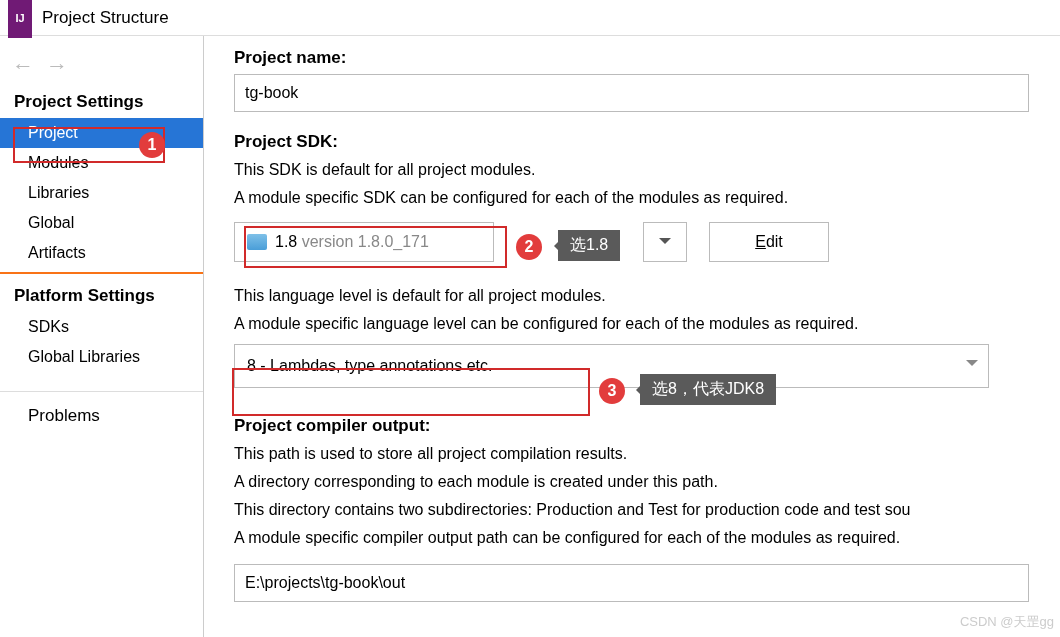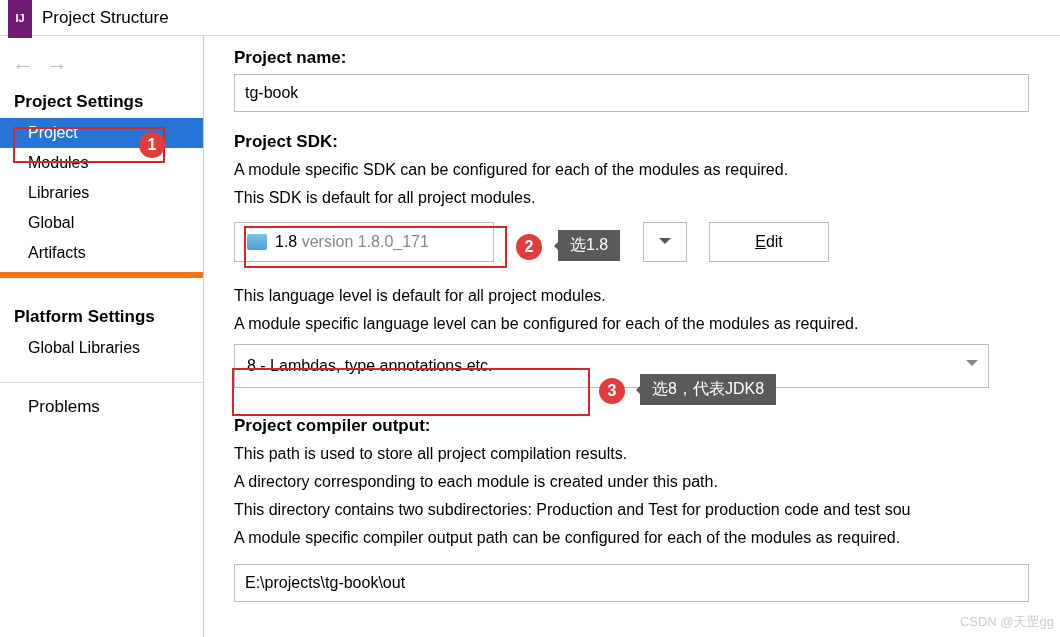--- a/index.html
+++ b/index.html
@@ -4,21 +4,21 @@
 <style>
 * { box-sizing: border-box; margin: 0; padding: 0; }
 body { font-family: "Segoe UI", Arial, sans-serif; font-size: 15px; color: #000; background: #fff; width: 1060px; height: 637px; overflow: hidden; position: relative; }
 .title-bar { display: flex; align-items: center; height: 36px; padding: 0 8px; border-bottom: 1px solid #ddd; }
 .app-icon { width: 24px; height: 40px; background: #701a75; display: flex; align-items: center; justify-content: center; color: #fff; font-weight: bold; font-size: 11px; border-radius: 0; margin-right: 10px; }
 .title-bar span.title { font-size: 17px; }
 .main { display: flex; height: calc(100% - 36px); }
 .sidebar { width: 204px; border-right: 1px solid #ccc; padding-top: 6px; display: flex; flex-direction: column; }
 .nav-arrows { display: flex; gap: 12px; padding: 8px 12px; color: #bbb; font-size: 22px; }
 .section-header { font-weight: bold; font-size: 17px; padding: 8px 14px 6px; }
-.section-header.platform { border-top: 6px solid #f97316; margin-top: 4px; padding-top: 29px; }
+.section-header.platform { border-top: 2px solid #f97316; margin-top: 4px; padding-top: 12px; }
 .section-header.problems-sep { border-top: 1px solid #ddd; margin-top: 19px; padding-top: 14px; font-weight: normal; padding-left: 28px; }
 .side-item { padding: 6px 14px 6px 28px; font-size: 16px; cursor: pointer; }
 .side-item.selected { background: #2675d6; color: #fff; position: relative; }
 .callout-box { border: 2px solid #d12a2a; position: absolute; }
 .callout-badge { position: absolute; width: 26px; height: 26px; border-radius: 50%; background: #e23c3c; color: #fff; display: flex; align-items: center; justify-content: center; font-weight: bold; font-size: 16px; z-index: 5; }
 .callout-tooltip { position: absolute; background: #5a5a5a; color: #fff; padding: 5px 12px; font-size: 16px; z-index: 4; }
 .callout-tooltip::before { content: ""; position: absolute; left: -10px; top: 50%; transform: translateY(-50%); border: 6px solid transparent; border-right-color: #5a5a5a; }
 .content { flex: 1; padding: 12px 0 0 30px; overflow: hidden; }
 .field-label { font-weight: bold; font-size: 17px; margin-bottom: 6px; }
 .input-text { width: 795px; height: 38px; border: 1px solid #bbb; padding: 0 10px; font-size: 16px; margin-bottom: 20px; }
@@ -50,31 +50,32 @@
       <span>←</span>
       <span>→</span>
     </div>
     <div class="section-header">Project Settings</div>
     <div class="side-item selected">Project</div>
     <div class="side-item">Modules</div>
     <div class="side-item">Libraries</div>
     <div class="side-item">Global</div>
     <div class="side-item">Artifacts</div>
     <div class="section-header platform">Platform Settings</div>
+    <div class="side-item">SDKs</div>
     <div class="side-item">Global Libraries</div>
     <div class="section-header problems-sep">Problems</div>
   </div>
 
   <div class="content">
     <div class="field-label">Project name:</div>
     <input class="input-text" value="tg-book" style="">
 
     <div class="field-label">Project SDK:</div>
+    <div class="desc">This SDK is default for all project modules.</div>
     <div class="desc">A module specific SDK can be configured for each of the modules as required.</div>
-    <div class="desc">This SDK is default for all project modules.</div>
 
     <div class="sdk-row">
       <div class="sdk-select" style="width:260px;">
         <div class="folder-icon"></div>
         <span class="sdk-text"><span>1.8</span> <span class="ver">version 1.8.0_171</span></span>
       </div>
       <div class="dd-btn">
           <div class="tri"></div>
         </div>
       <button class="edit-btn"><span class="u">E</span><span>dit</span></button>

